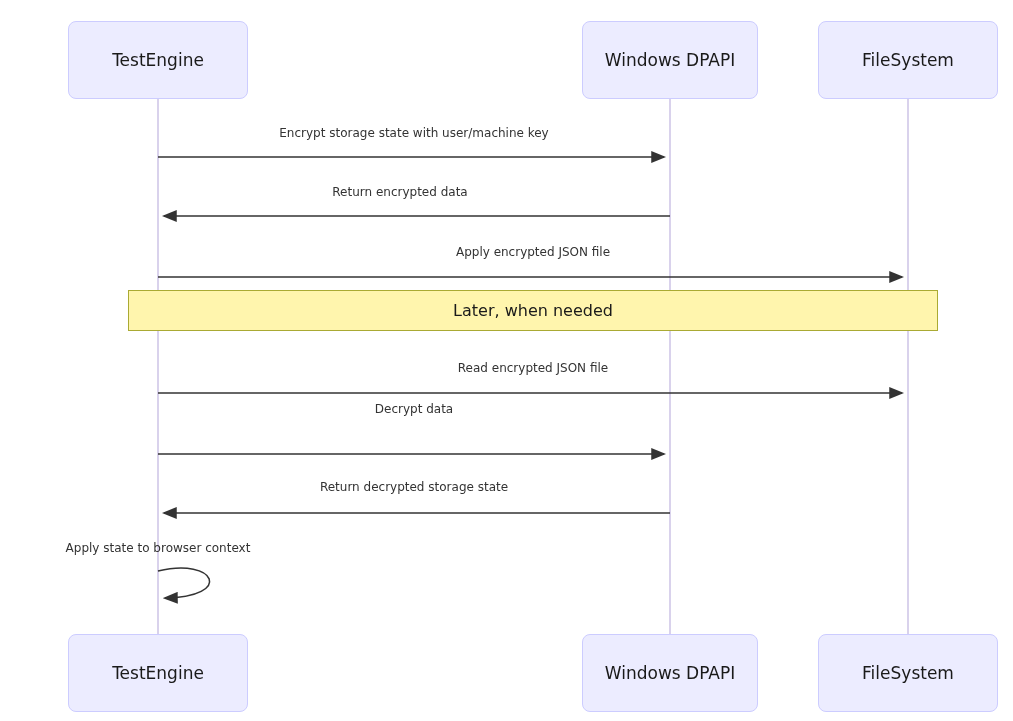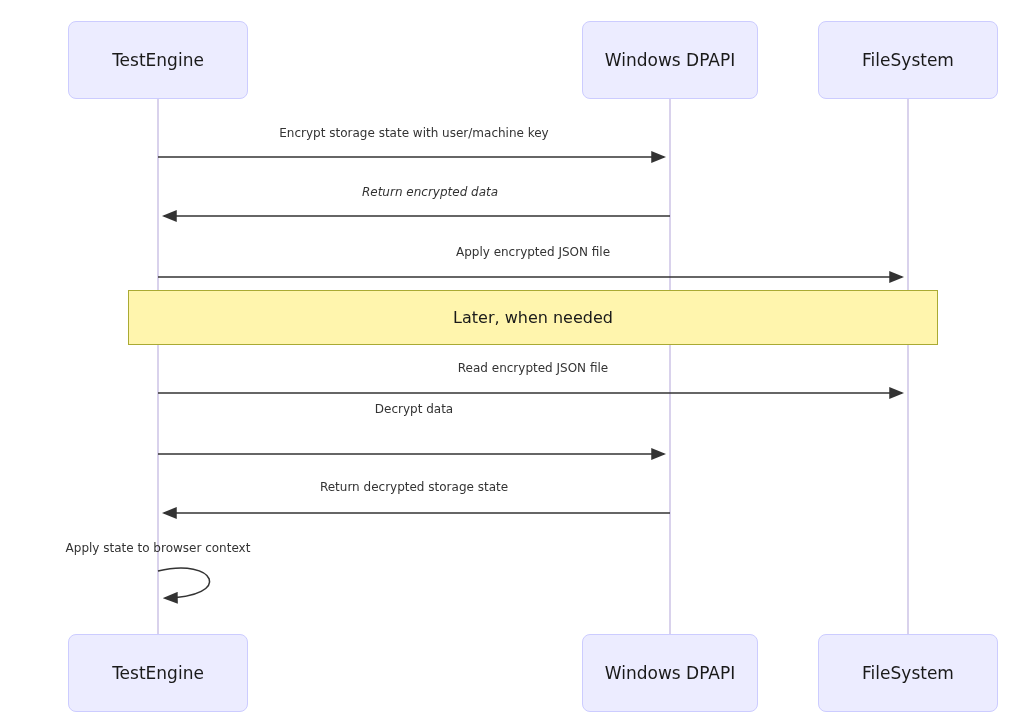--- a/index.html
+++ b/index.html
@@ -33,21 +33,21 @@
   .actor.mid{width:176px;}
   .msglabel{
     position:absolute;
     transform:translateX(-50%);
     white-space:nowrap;
     font-size:12px;color:var(--text);
   }
   .msglabel.selfmsg{transform:translateX(-50%);}
   .note{
     position:absolute;
-    left:128px;top:290px;width:810px;height:55px;
+    left:128px;top:290px;width:810px;height:41px;
     background:var(--note-fill);
     border:1px solid var(--note-border);
     display:flex;align-items:center;justify-content:center;
     font-size:16px;color:#1a1a1a;
   }
 </style>
 </head>
 <body>
 
 <div class="canvas">
@@ -76,21 +76,21 @@
     <span>TestEngine</span>
   </div>
   <div class="actor mid" style="left:582px;top:21px;">
     <span>Windows DPAPI</span>
   </div>
   <div class="actor" style="left:818px;top:21px;">
     <span>FileSystem</span>
   </div>
 
   <div class="msglabel" style="left:414px;top:126px;">Encrypt storage state with user/machine key</div>
-  <div class="msglabel" style="left:430px;top:185px;font-style:italic;">Return encrypted data</div>
+  <div class="msglabel" style="left:400px;top:185px;">Return encrypted data</div>
   <div class="msglabel" style="left:533px;top:245px;">Apply encrypted JSON file</div>
   <div class="msglabel" style="left:533px;top:361px;">Read encrypted JSON file</div>
   <div class="msglabel" style="left:414px;top:402px;">Decrypt data</div>
   <div class="msglabel" style="left:414px;top:480px;">Return decrypted storage state</div>
   <div class="msglabel selfmsg" style="left:158px;top:541px;text-align:right;">Apply state to browser context</div>
 
   <div class="note">
     <span>Later, when needed</span>
   </div>
 

